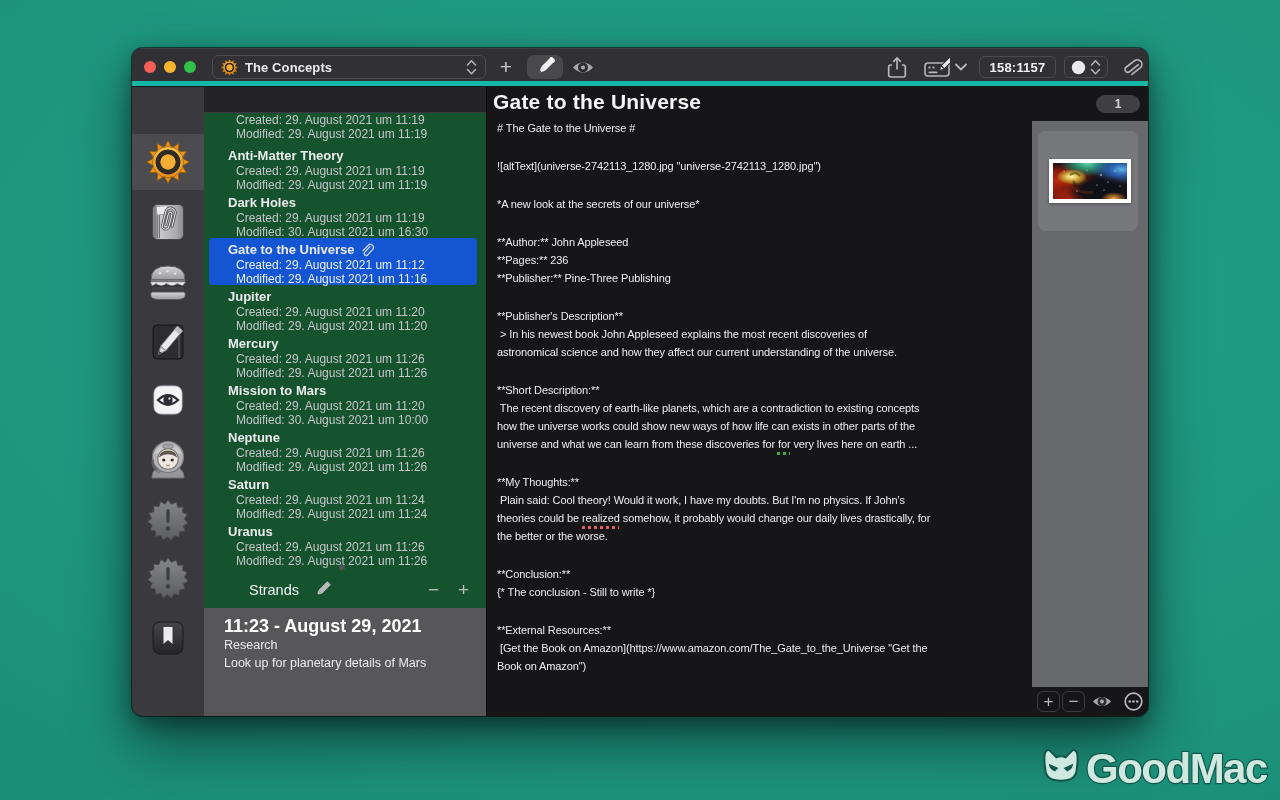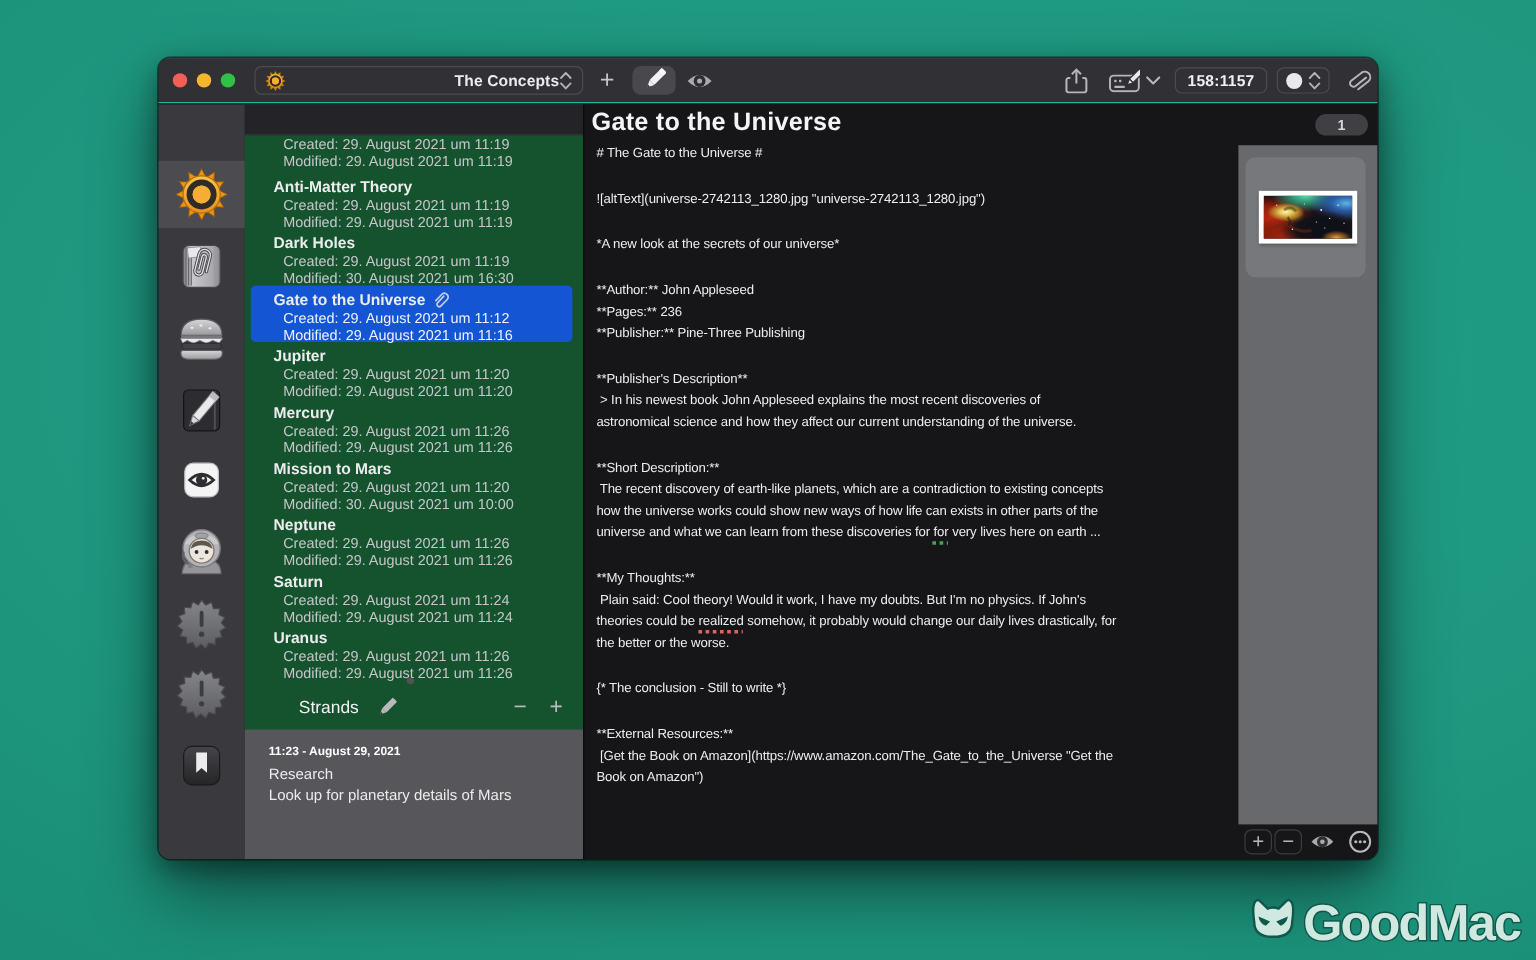--- a/index.html
+++ b/index.html
@@ -13,23 +13,22 @@
     position:absolute; left:132px; top:48px; width:1016px; height:668px;
     border-radius:10px; overflow:hidden;
     background:#161619;
     box-shadow:0 28px 60px rgba(0,0,0,.48), 0 8px 22px rgba(0,0,0,.38);
     outline:1px solid rgba(0,0,0,.55);
   }
   
   .titlebar {
     position:absolute; left:0; top:0; right:0; height:38px;
     background:#313135;
-    border-bottom:1px solid #14b8a6;
+    border-bottom:5px solid #14b8a6;
     box-shadow: inset 0 1px 0 rgba(255,255,255,.07);
-    text-align: right;
   }
   .tl { position:absolute; top:13px; width:12px; height:12px; border-radius:50%; }
   .tl.red    { left:12px; background:#f35e56; }
   .tl.yellow { left:32px; background:#f5b62e; }
   .tl.green  { left:52px; background:#31c146; }
   .group-select {
     position:absolute; left:80px; top:7px; width:274px; height:24px;
     border:1px solid #4b4b50; border-radius:6px;
     display:flex; align-items:center; color:#ebebed;
     font-size:13px; font-weight:700; letter-spacing:.1px;
@@ -82,21 +81,21 @@
   .strands-label { margin-left:45px; color:#f2f2f4; font-size:14.5px; font-weight:400; }
   .strands-pencil { margin-left:13px; width:20px; height:20px; }
   .strands-spacer { flex:1; }
   .strand-minus, .strand-plus { width:17px; height:17px; color:#bcbcc0; display:flex; align-items:center; justify-content:center; }
   .strand-minus { margin-right:13px; }
   .strand-plus { margin-right:14px; }
   .note-panel {
     position:absolute; left:0; top:521px; bottom:0; width:100%;
     background:#57575b; padding:10px 14px 0 20px; color:#fff;
   }
-  .note-title { font-size:10px; font-weight:700; line-height:17px; }
+  .note-title { font-size:18px; font-weight:700; line-height:17px; }
   .note-line { font-size:12.5px; line-height:13.5px; margin-top:4px; color:#ebebed; }
   
   .editor-col { position:absolute; left:354px; top:0; width:546px; height:100%; background:#161619; border-left:1px solid #0a0a0c; overflow:hidden; }
   .editor-title { position:absolute; left:6px; top:3px; font-size:21px; font-weight:600; color:#f4f4f6; letter-spacing:.2px; }
   .editor-body { position:absolute; left:10px; top:32px; right:0; color:#ededef; font-size:11px; letter-spacing:-0.1px; }
   .para { margin-bottom:20px; }
   .para .ln { line-height:18px; white-space:pre; }
   .u-grammar { text-decoration:underline dotted 2.5px #3cab4e; text-underline-offset:3.5px; }
   .u-spelling { text-decoration:underline dotted 2.5px #e0635f; text-underline-offset:3.5px; }
   
@@ -613,20 +612,21 @@
             <div class="ln">how the universe works could show new ways of how life can exists in other parts of the</div>
             <div class="ln">universe and what we can learn from these discoveries for <span class="u-grammar">for</span> very lives here on earth ...</div>
           </div>
           <div class="para">
             <div class="ln">**My Thoughts:**</div>
             <div class="ln"> Plain said: Cool theory! Would it work, I have my doubts. But I'm no physics. If John's</div>
             <div class="ln">theories could be <span class="u-spelling">realized</span> somehow, it probably would change our daily lives drastically, for</div>
             <div class="ln">the better or the worse.</div>
           </div>
           <div class="para">
+            <div class="ln">**Conclusion:**</div>
             <div class="ln">{* The conclusion - Still to write *}</div>
           </div>
           <div class="para">
             <div class="ln">**External Resources:**</div>
             <div class="ln"> [Get the Book on Amazon](https://www.amazon.com/The_Gate_to_the_Universe "Get the</div>
             <div class="ln">Book on Amazon")</div>
           </div>
         </div>
     </div>
 

